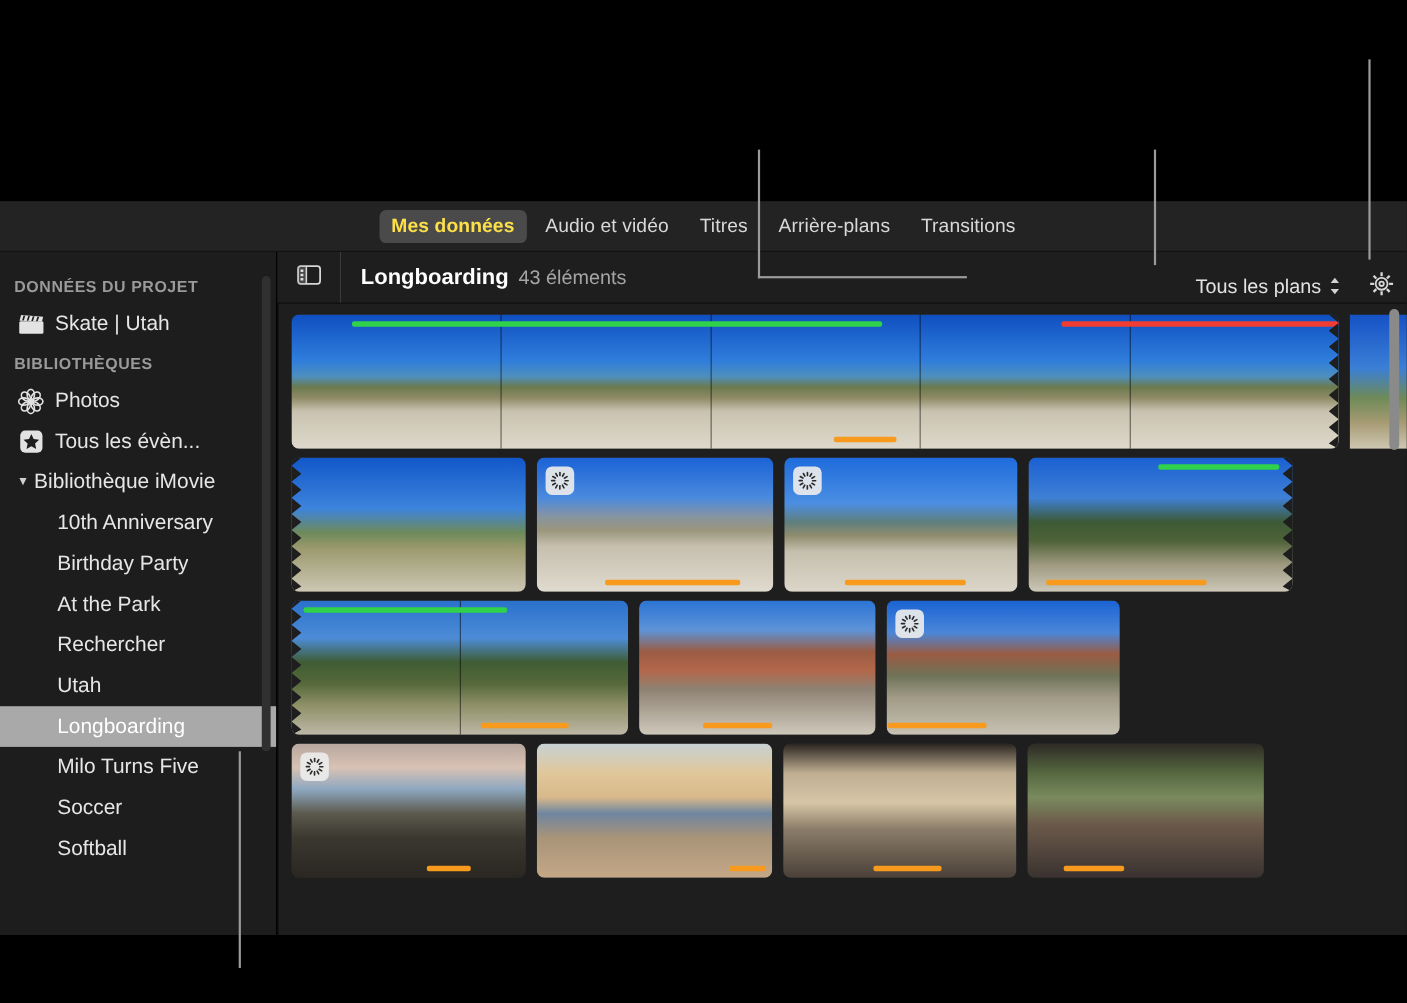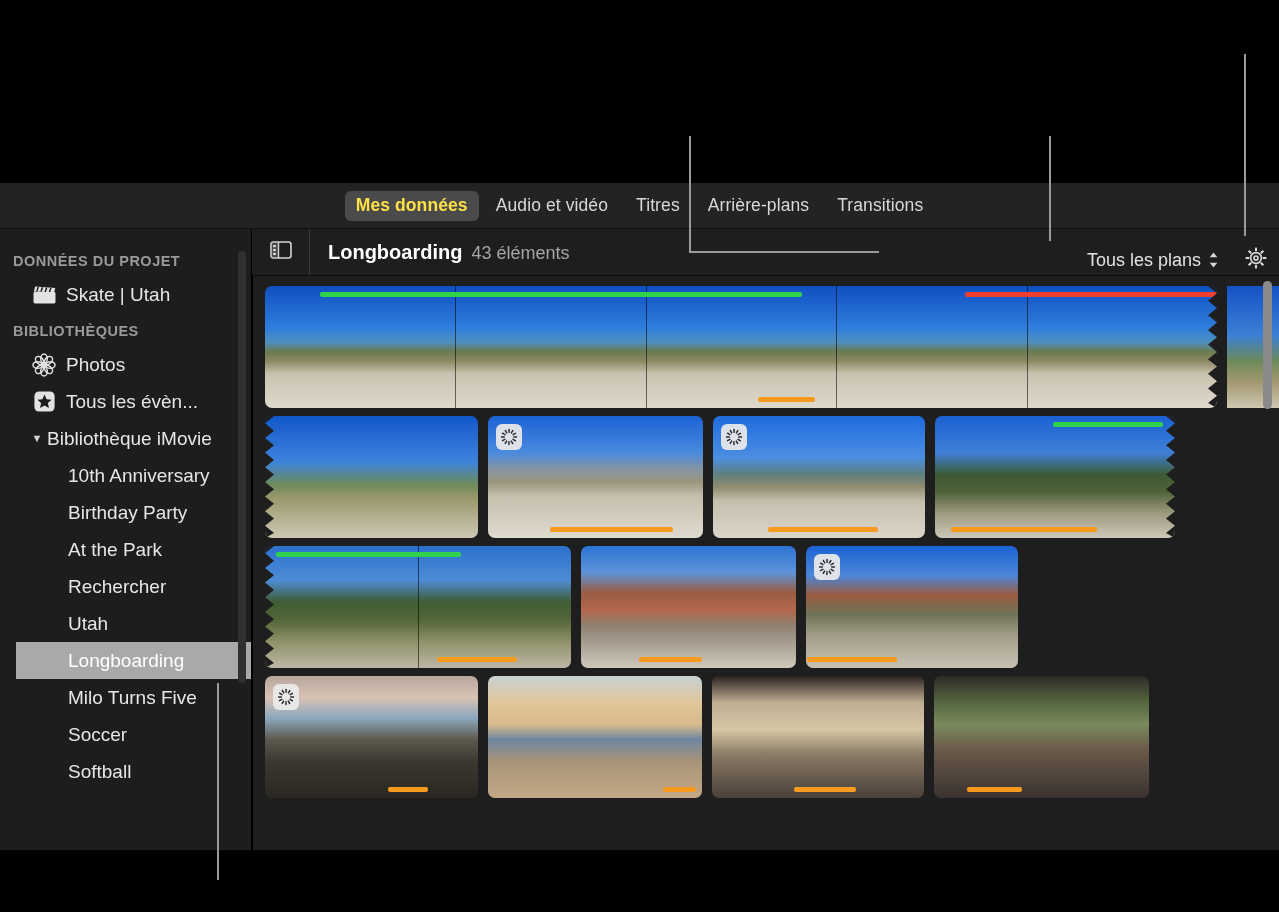--- a/index.html
+++ b/index.html
@@ -92,21 +92,20 @@
     margin: 10px 0 7px 0;
   }
   .side-row {
     display: flex;
     align-items: center;
     height: 37px;
     padding-left: 13px;
     color: #e6e6e6;
     font-size: 19px;
     box-sizing: border-box;
-    margin-left: 16px;
   }
   .side-row .ico {
     width: 30px; height: 24px;
     margin-right: 7px;
     display: flex; align-items: center; justify-content: center;
     flex: 0 0 30px;
   }
   .side-row .lbl { white-space: nowrap; overflow: hidden; }
   .side-row.disclosure .tri {
     width: 16px; flex: 0 0 16px;

